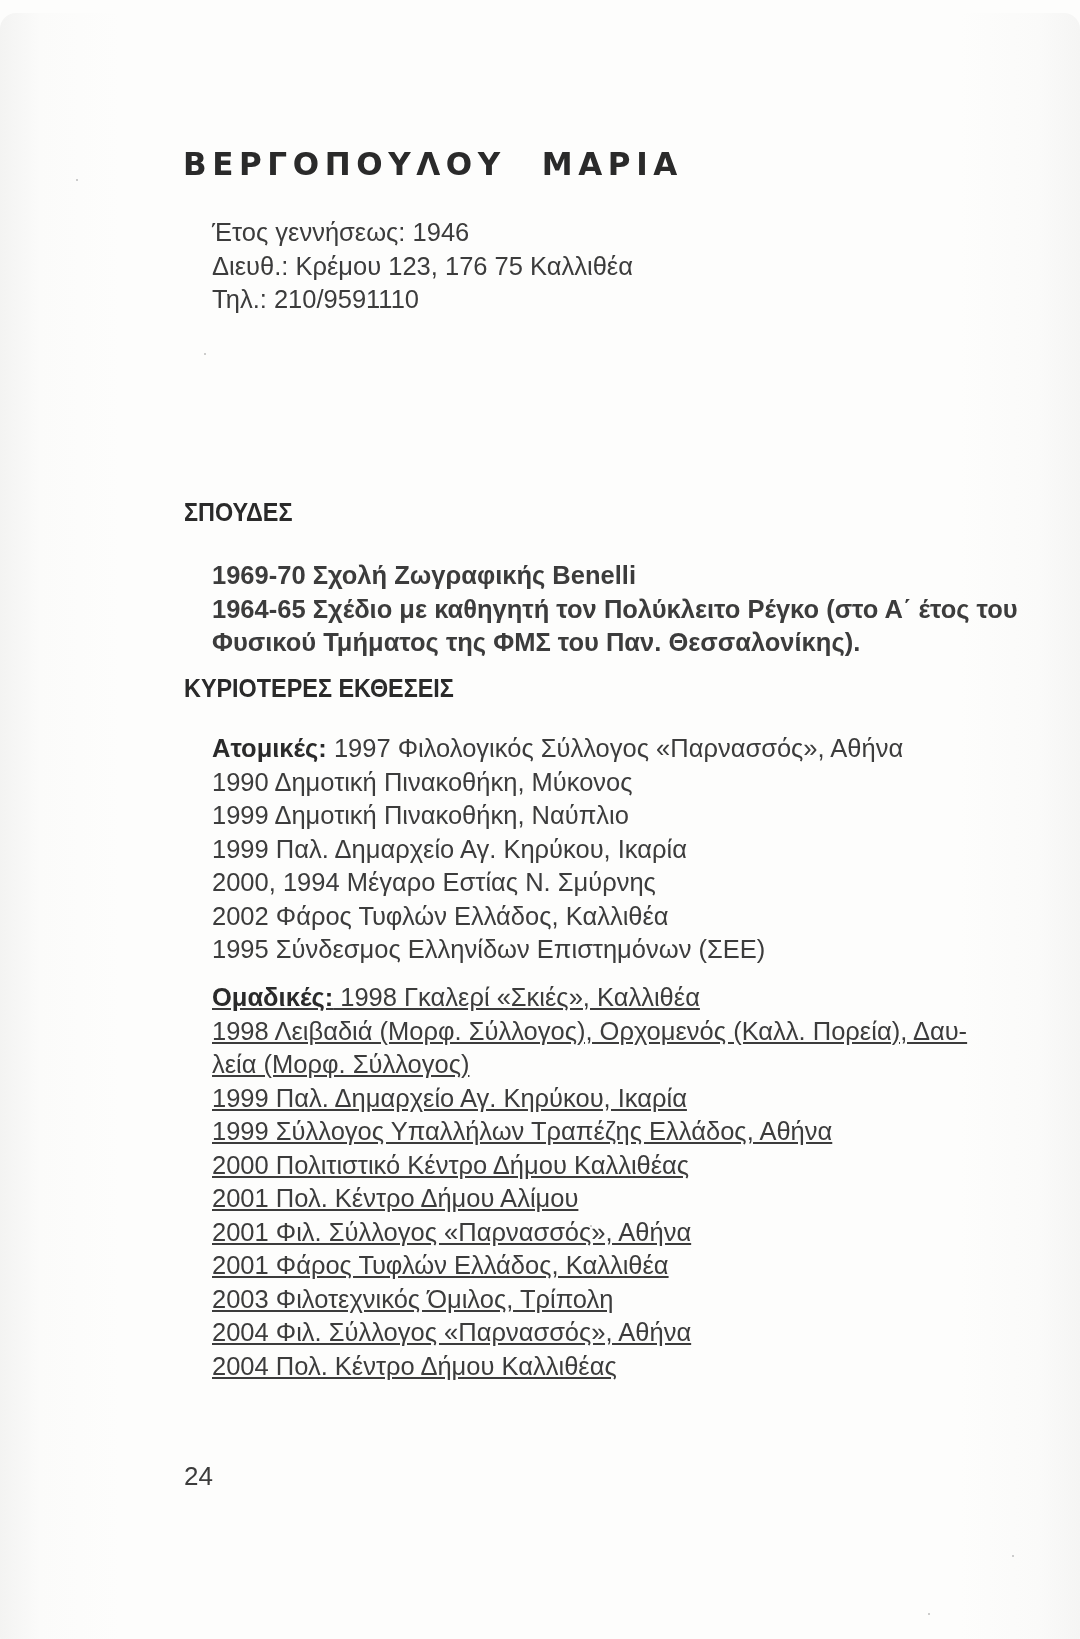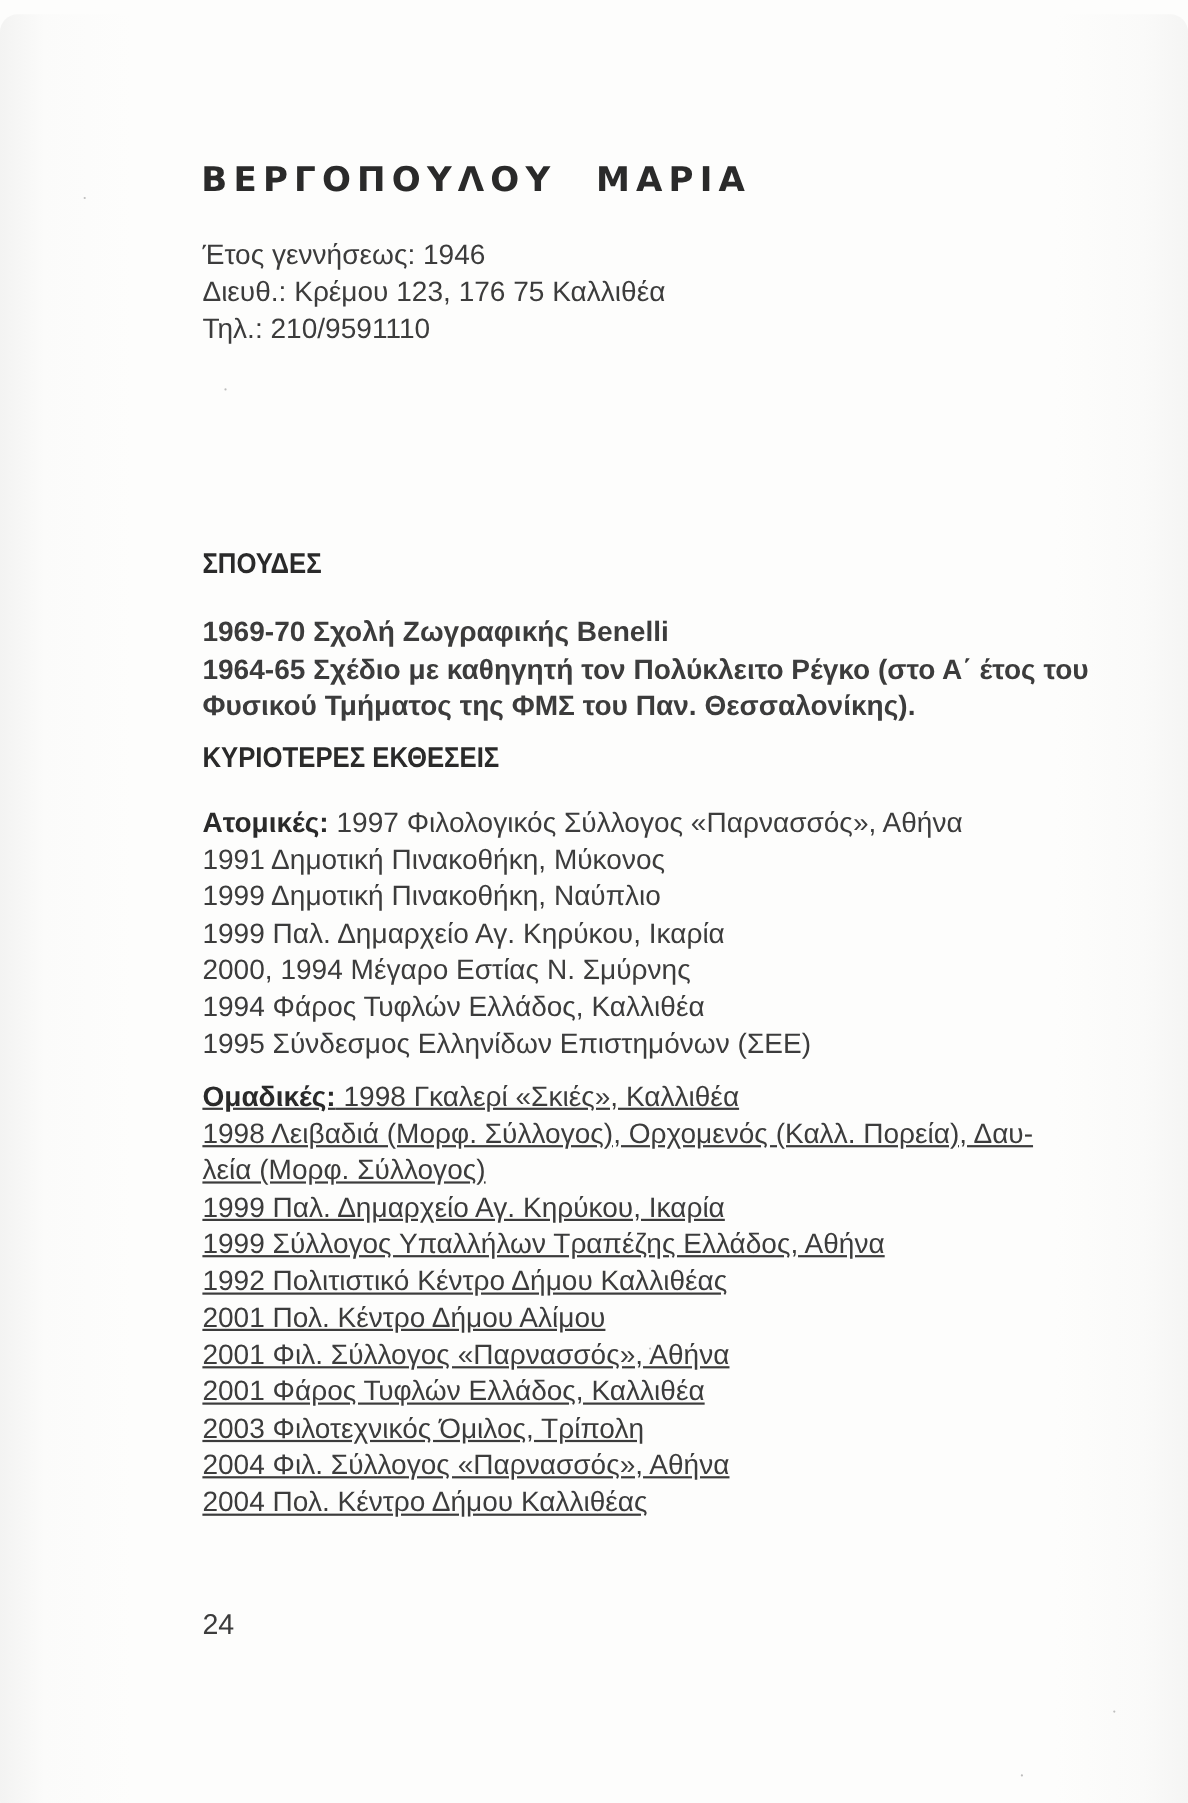--- a/index.html
+++ b/index.html
@@ -42,21 +42,21 @@
     position: absolute;
     left: 184px;
     font-family: "Liberation Sans", sans-serif;
     font-weight: bold;
     font-size: 26px;
     color: #2a2a2a;
     white-space: nowrap;
     transform: scaleX(0.9);
     transform-origin: left center;
   }
-  .line { display: block; }
+  .line { display: block; margin-left: 28px; }
   .lbl { font-weight: bold; color: #2a2a2a; }
   .pagenum {
     position: absolute;
     left: 184px; top: 1448px;
     font-size: 26px;
     color: #3c3c3c;
   }
   .dot { position: absolute; width: 2px; height: 2px; background: #bdbdbd; border-radius: 1px; }
 </style>
 </head>
@@ -79,35 +79,35 @@
   <div class="block" style="top:546px;font-weight:bold;">
     <span class="line">1969-70 Σχολή Ζωγραφικής Benelli</span>
     <span class="line">1964-65 Σχέδιο με καθηγητή τον Πολύκλειτο Ρέγκο (στο Α΄ έτος του</span>
     <span class="line">Φυσικού Τμήματος της ΦΜΣ του Παν. Θεσσαλονίκης).</span>
   </div>
 
   <div class="heading" style="top:660px;">ΚΥΡΙΟΤΕΡΕΣ ΕΚΘΕΣΕΙΣ</div>
 
   <div class="block" style="top:719px;">
     <span class="line"><span class="lbl">Ατομικές:</span><span> 1997 Φιλολογικός Σύλλογος «Παρνασσός», Αθήνα</span></span>
-    <span class="line">1991 Δημοτική Πινακοθήκη, Μύκονος</span>
+    <span class="line">1990 Δημοτική Πινακοθήκη, Μύκονος</span>
     <span class="line">1999 Δημοτική Πινακοθήκη, Ναύπλιο</span>
     <span class="line">1999 Παλ. Δημαρχείο Αγ. Κηρύκου, Ικαρία</span>
     <span class="line">2000, 1994 Μέγαρο Εστίας Ν. Σμύρνης</span>
-    <span class="line">1994 Φάρος Τυφλών Ελλάδος, Καλλιθέα</span>
+    <span class="line">2002 Φάρος Τυφλών Ελλάδος, Καλλιθέα</span>
     <span class="line">1995 Σύνδεσμος Ελληνίδων Επιστημόνων (ΣΕΕ)</span>
   </div>
 
   <div class="block" style="top:968px;text-decoration:underline;">
     <span class="line"><span class="lbl">Ομαδικές:</span><span> 1998 Γκαλερί «Σκιές», Καλλιθέα</span></span>
     <span class="line">1998 Λειβαδιά (Μορφ. Σύλλογος), Ορχομενός (Καλλ. Πορεία), Δαυ-</span>
     <span class="line">λεία (Μορφ. Σύλλογος)</span>
     <span class="line">1999 Παλ. Δημαρχείο Αγ. Κηρύκου, Ικαρία</span>
     <span class="line">1999 Σύλλογος Υπαλλήλων Τραπέζης Ελλάδος, Αθήνα</span>
-    <span class="line">1992 Πολιτιστικό Κέντρο Δήμου Καλλιθέας</span>
+    <span class="line">2000 Πολιτιστικό Κέντρο Δήμου Καλλιθέας</span>
     <span class="line">2001 Πολ. Κέντρο Δήμου Αλίμου</span>
     <span class="line">2001 Φιλ. Σύλλογος «Παρνασσός», Αθήνα</span>
     <span class="line">2001 Φάρος Τυφλών Ελλάδος, Καλλιθέα</span>
     <span class="line">2003 Φιλοτεχνικός Όμιλος, Τρίπολη</span>
     <span class="line">2004 Φιλ. Σύλλογος «Παρνασσός», Αθήνα</span>
     <span class="line">2004 Πολ. Κέντρο Δήμου Καλλιθέας</span>
   </div>
 
   <div class="pagenum">24</div>
 

